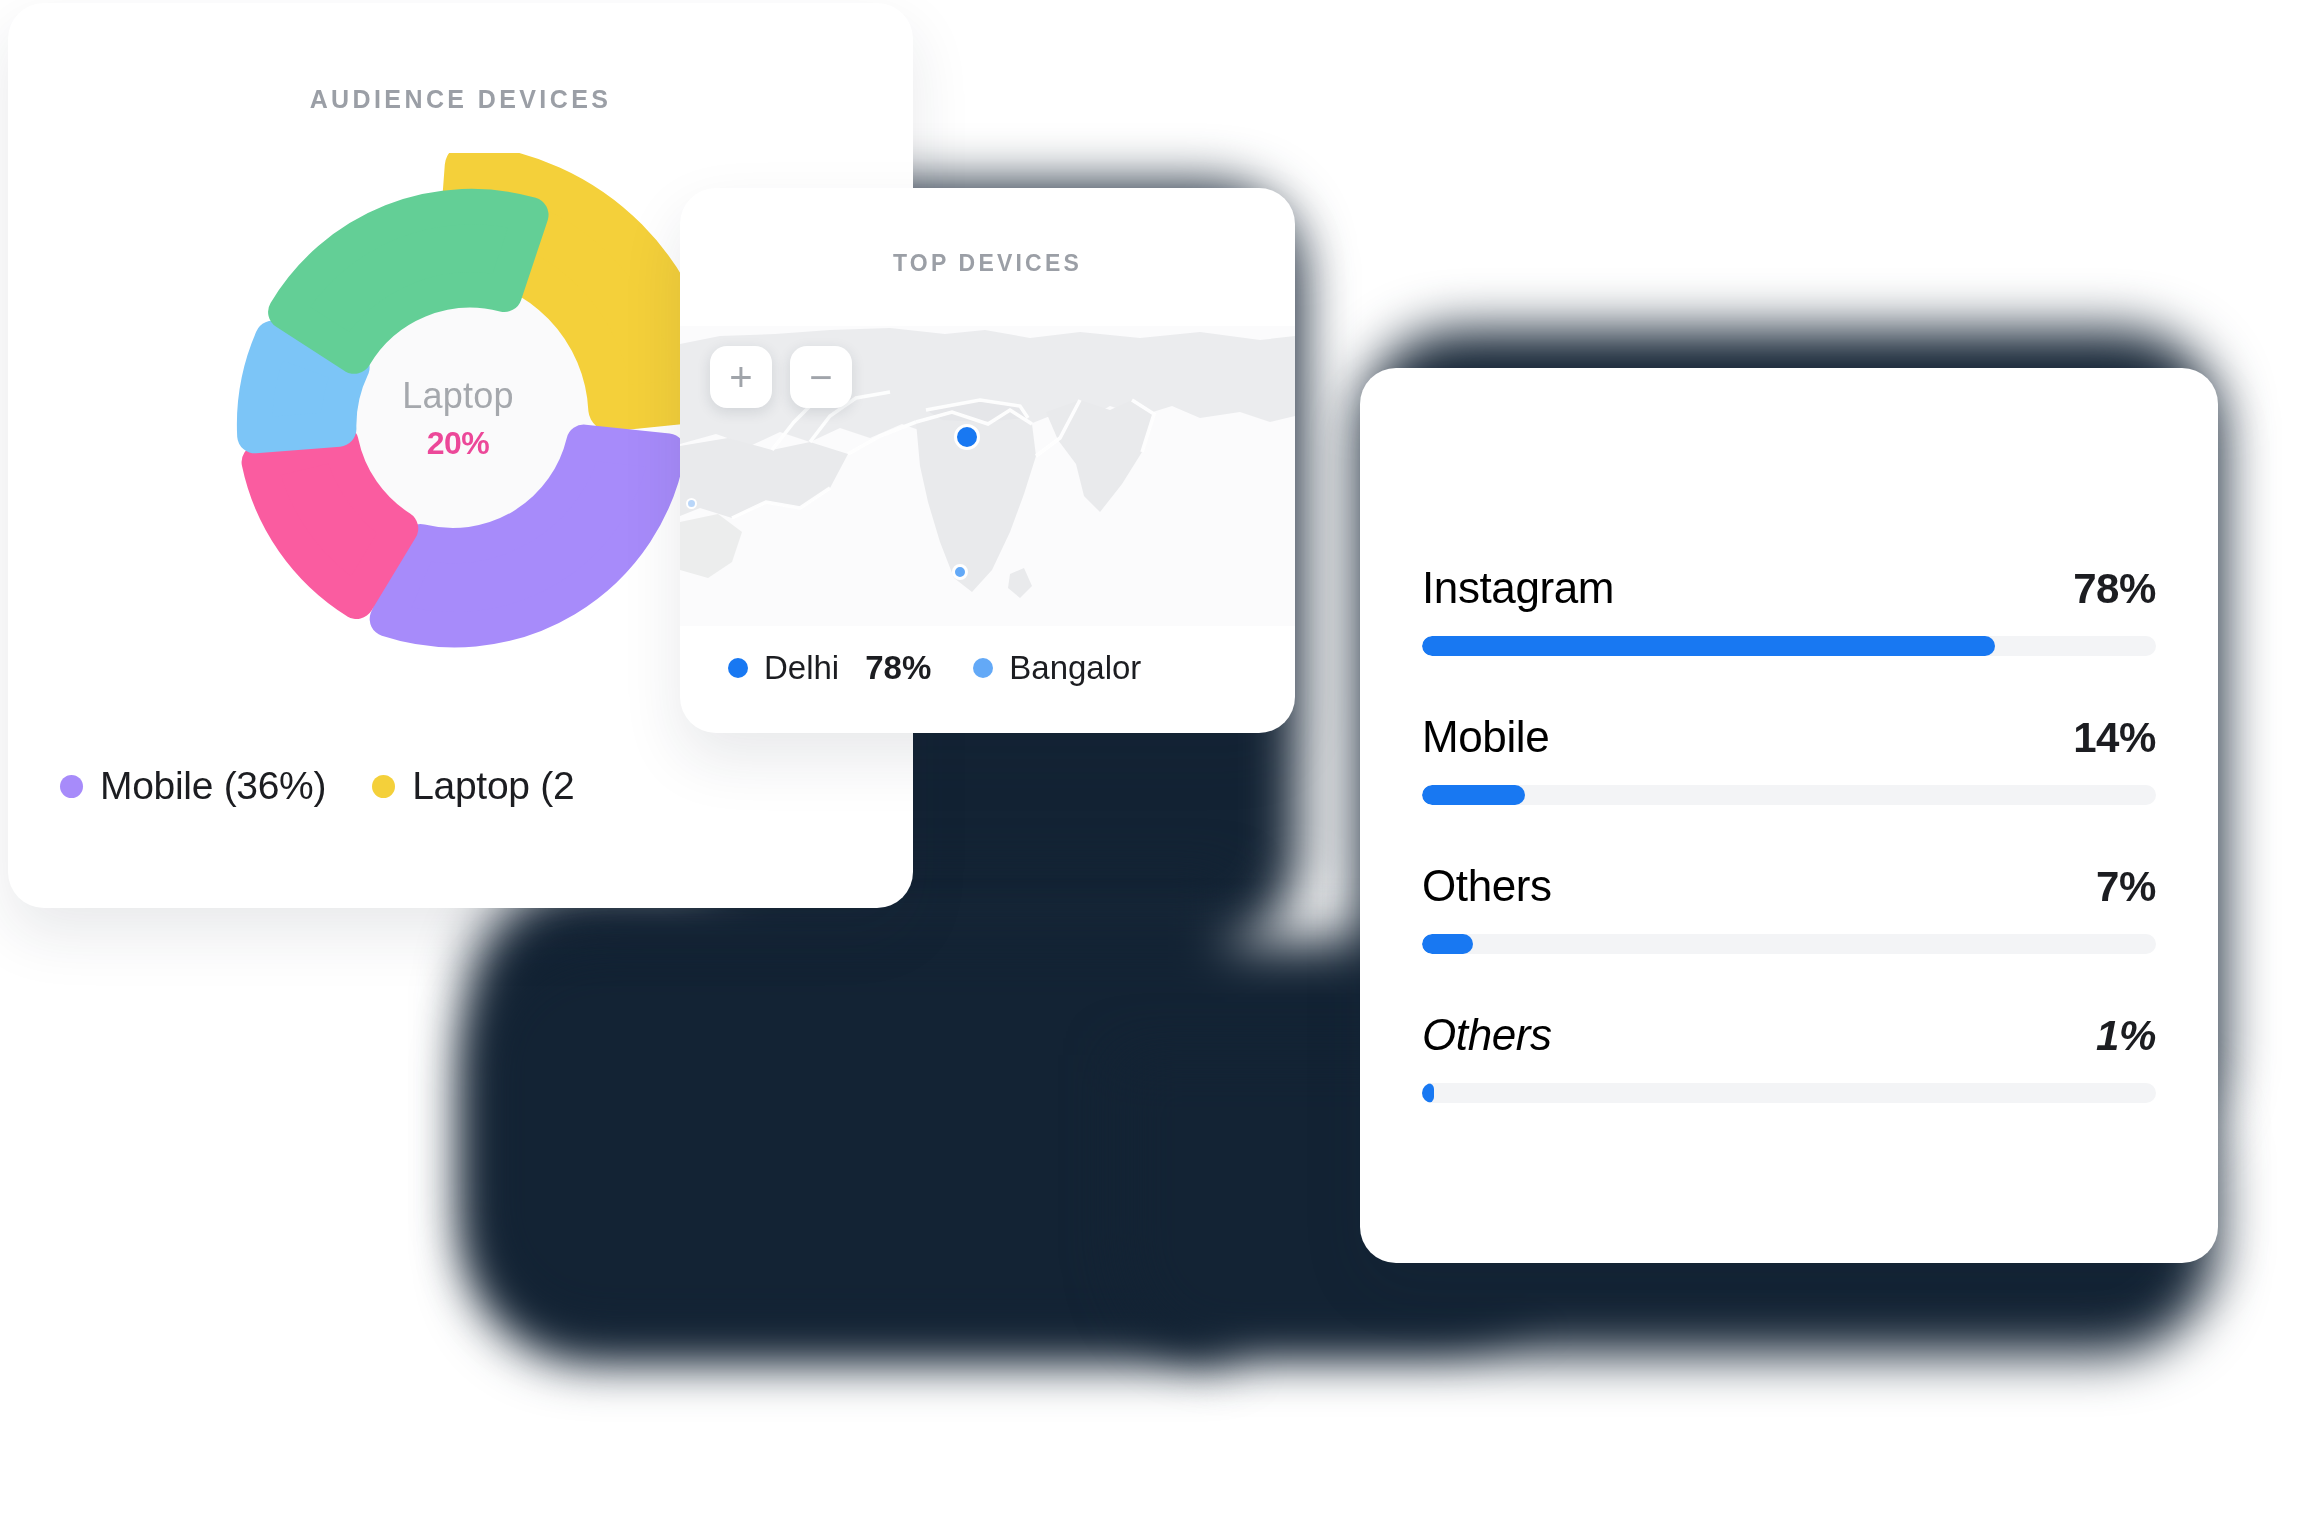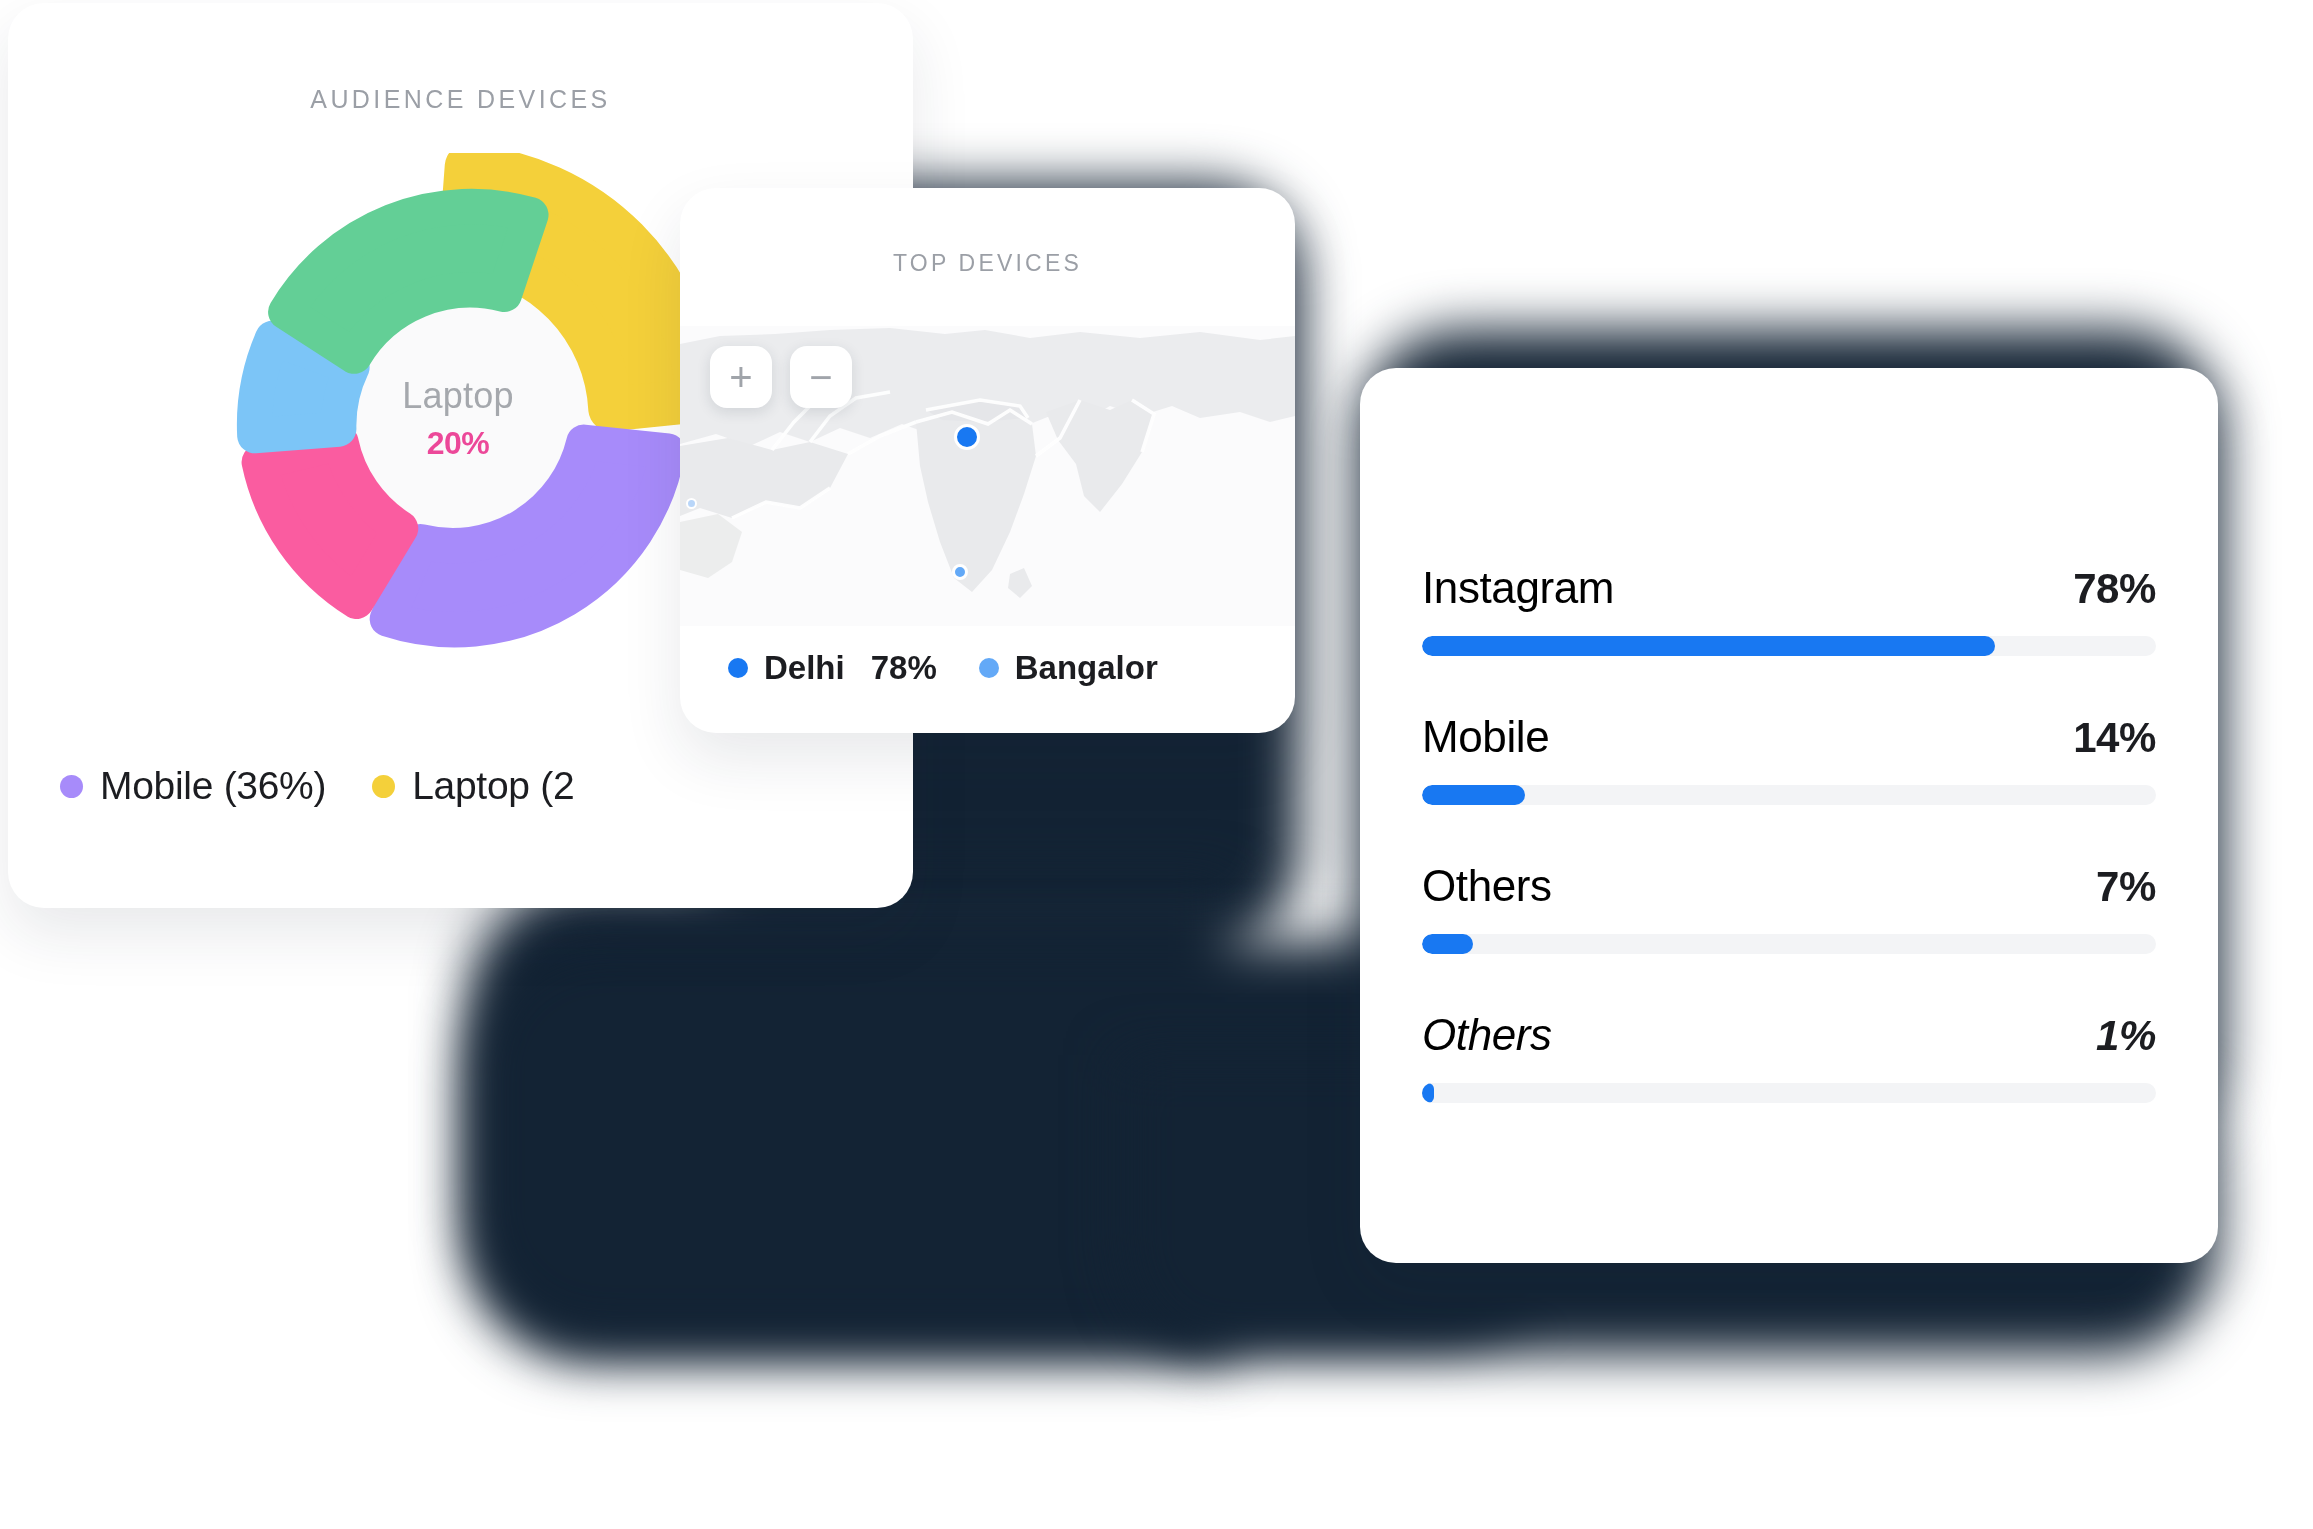--- a/index.html
+++ b/index.html
@@ -56,21 +56,21 @@
     background: #ffffff;
     border-radius: 36px;
     z-index: 5;
     overflow: hidden;
   }
   .card-title {
     text-align: center;
     color: #9b9fa6;
     font-size: 25px;
     letter-spacing: 3.4px;
-    font-weight: 400;
+    font-weight: 700;
   }
 
   
   #card-devices {
     left: 8px; top: 3px;
     width: 905px; height: 905px;
     box-shadow: 0 26px 60px rgba(25,40,60,.10);
     z-index: 8;
   }
   #card-devices .card-title { margin-top: 82px; }
@@ -151,21 +151,21 @@
   }
 
   .cities-legend {
     position: absolute;
     left: 48px; bottom: 46px;
     display: flex; align-items: center;
     gap: 42px; white-space: nowrap;
   }
   .city-item { display: flex; align-items: center; gap: 16px; }
   .city-dot { width: 20px; height: 20px; border-radius: 50%; flex: 0 0 auto; }
-  .city-name { font-size: 33px; color: #1c1d21; font-weight: 700; }
+  .city-name { font-size: 33px; color: #1c1d21; font-weight: 400; }
   .city-pct  { font-size: 33px; color: #1c1d21; font-weight: 700; margin-left: 10px; }
 
   
   #card-source {
     left: 1360px; top: 368px;
     width: 858px; height: 895px;
     box-shadow: 0 26px 60px rgba(25,40,60,.12);
     z-index: 10;
   }
   #card-source .card-title { margin-top: 82px; font-size: 24px; letter-spacing: 3.6px; }

